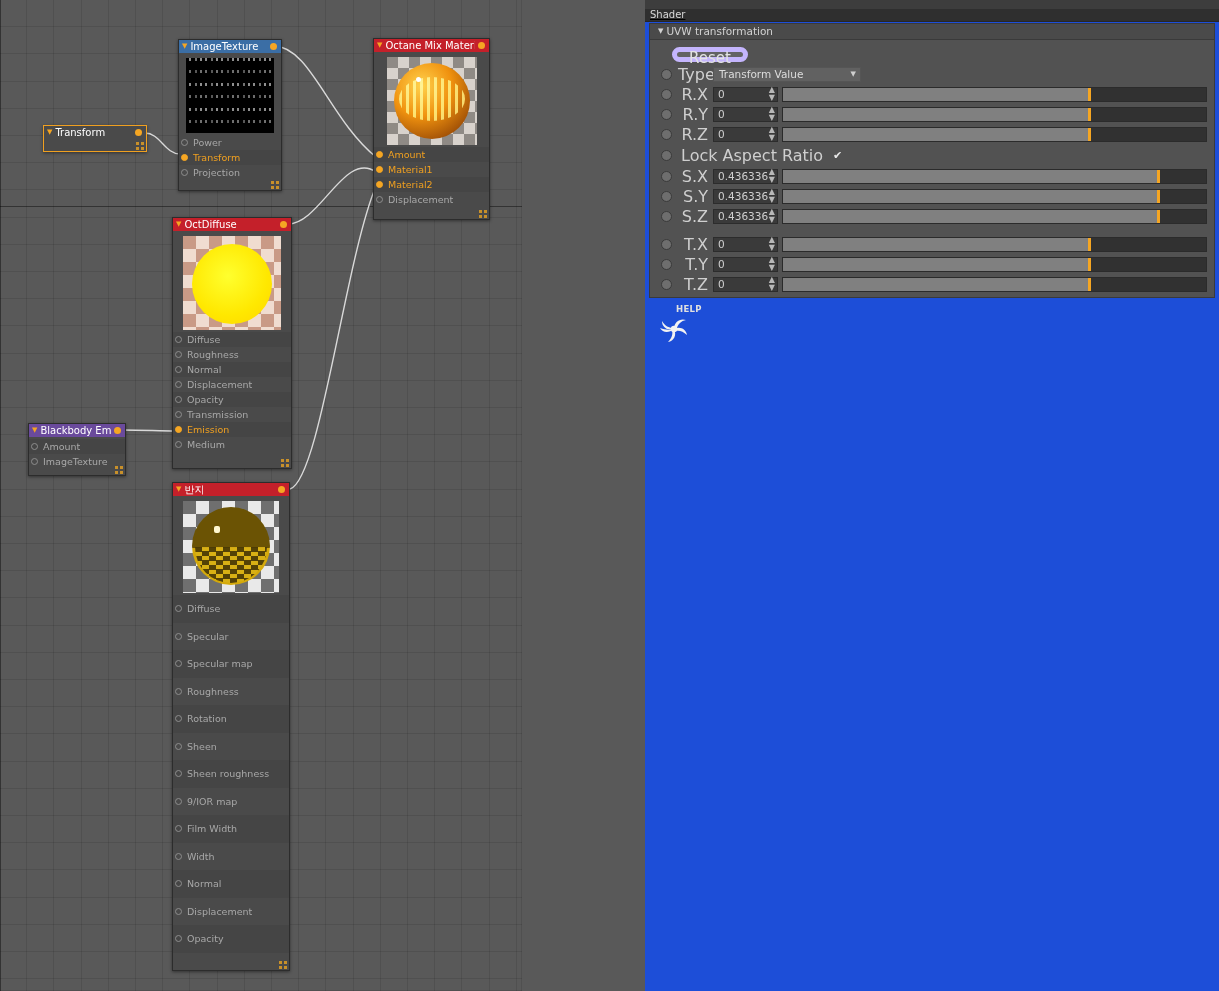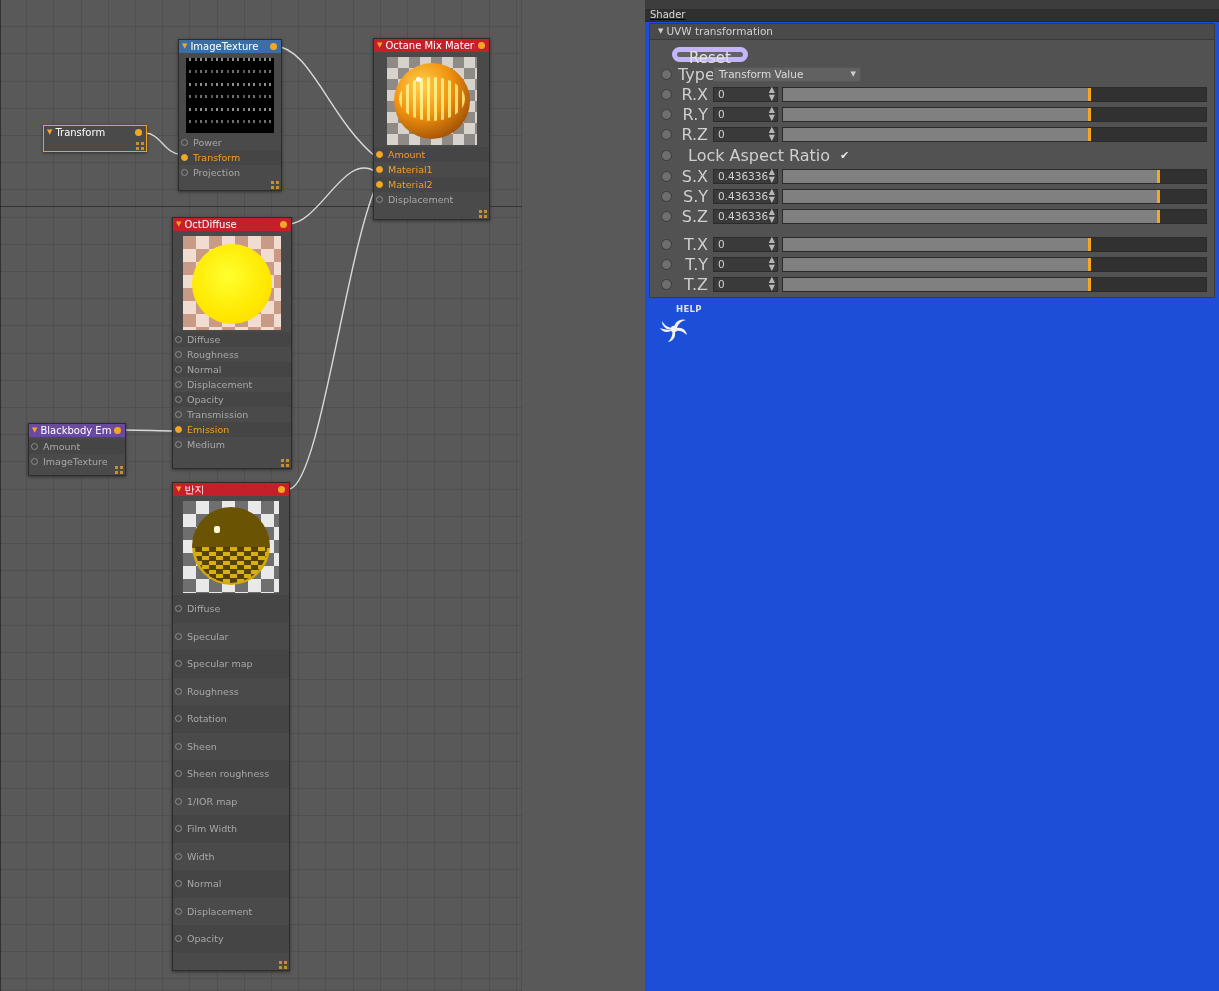--- a/index.html
+++ b/index.html
@@ -62,21 +62,21 @@
   #sectionBar{height:15px;background:#4a4a4a;border-bottom:1px solid #3a3a3a;
               color:#d2d2d2;font-size:10.5px;line-height:15px;padding-left:8px;
               display:flex;align-items:center;gap:3px;}
   #sectionBar .tri{font-size:7px;color:#d2d2d2;}
   .pcontent{padding:4px 0 0 0;}
   .rowline{display:flex;align-items:center;height:20px;padding-left:11px;gap:0;}
   .radio{width:11px;height:11px;border-radius:50%;background:#6e6e6e;
          border:1.5px solid #3a3a3a;box-sizing:border-box;flex:0 0 auto;}
   .lbl{width:30px;text-align:right;font-size:16px;color:#cfcfcf;
        margin-left:6px;margin-right:5px;flex:0 0 auto;white-space:nowrap;}
-  .lbl.wide{width:auto;text-align:left;margin-left:16px;}
+  .lbl.wide{width:auto;text-align:left;margin-left:9px;}
   .numbox{width:65px;height:15px;background:#3a3a3a;border:1px solid #2c2c2c;
           box-sizing:border-box;display:flex;align-items:center;
           font-size:10.5px;color:#d0d0d0;padding:0 2px 0 4px;flex:0 0 auto;}
   .numbox span.v{flex:1 1 auto;overflow:hidden;white-space:nowrap;}
   .spin{font-size:8px;color:#b8b8b8;line-height:8px;}
   .slider{flex:1 1 auto;height:15px;margin-left:4px;margin-right:7px;
           background:#313131;border:1px solid #2b2b2b;box-sizing:border-box;
           position:relative;overflow:hidden;}
   .slider .fill{position:absolute;left:0;top:0;bottom:0;background:#808080;}
   .slider .handle{position:absolute;top:0;bottom:0;width:3px;background:#f5a623;}
@@ -320,21 +320,21 @@
         <div class="prow tall">
             <span class="dot"></span>
             <span>Sheen</span>
           </div>
         <div class="prow tall alt">
             <span class="dot"></span>
             <span>Sheen roughness</span>
           </div>
         <div class="prow tall">
             <span class="dot"></span>
-            <span>1/IOR map</span>
+            <span>9/IOR map</span>
           </div>
         <div class="prow tall alt">
             <span class="dot"></span>
             <span>Film Width</span>
           </div>
         <div class="prow tall">
             <span class="dot"></span>
             <span>Width</span>
           </div>
         <div class="prow tall alt">

